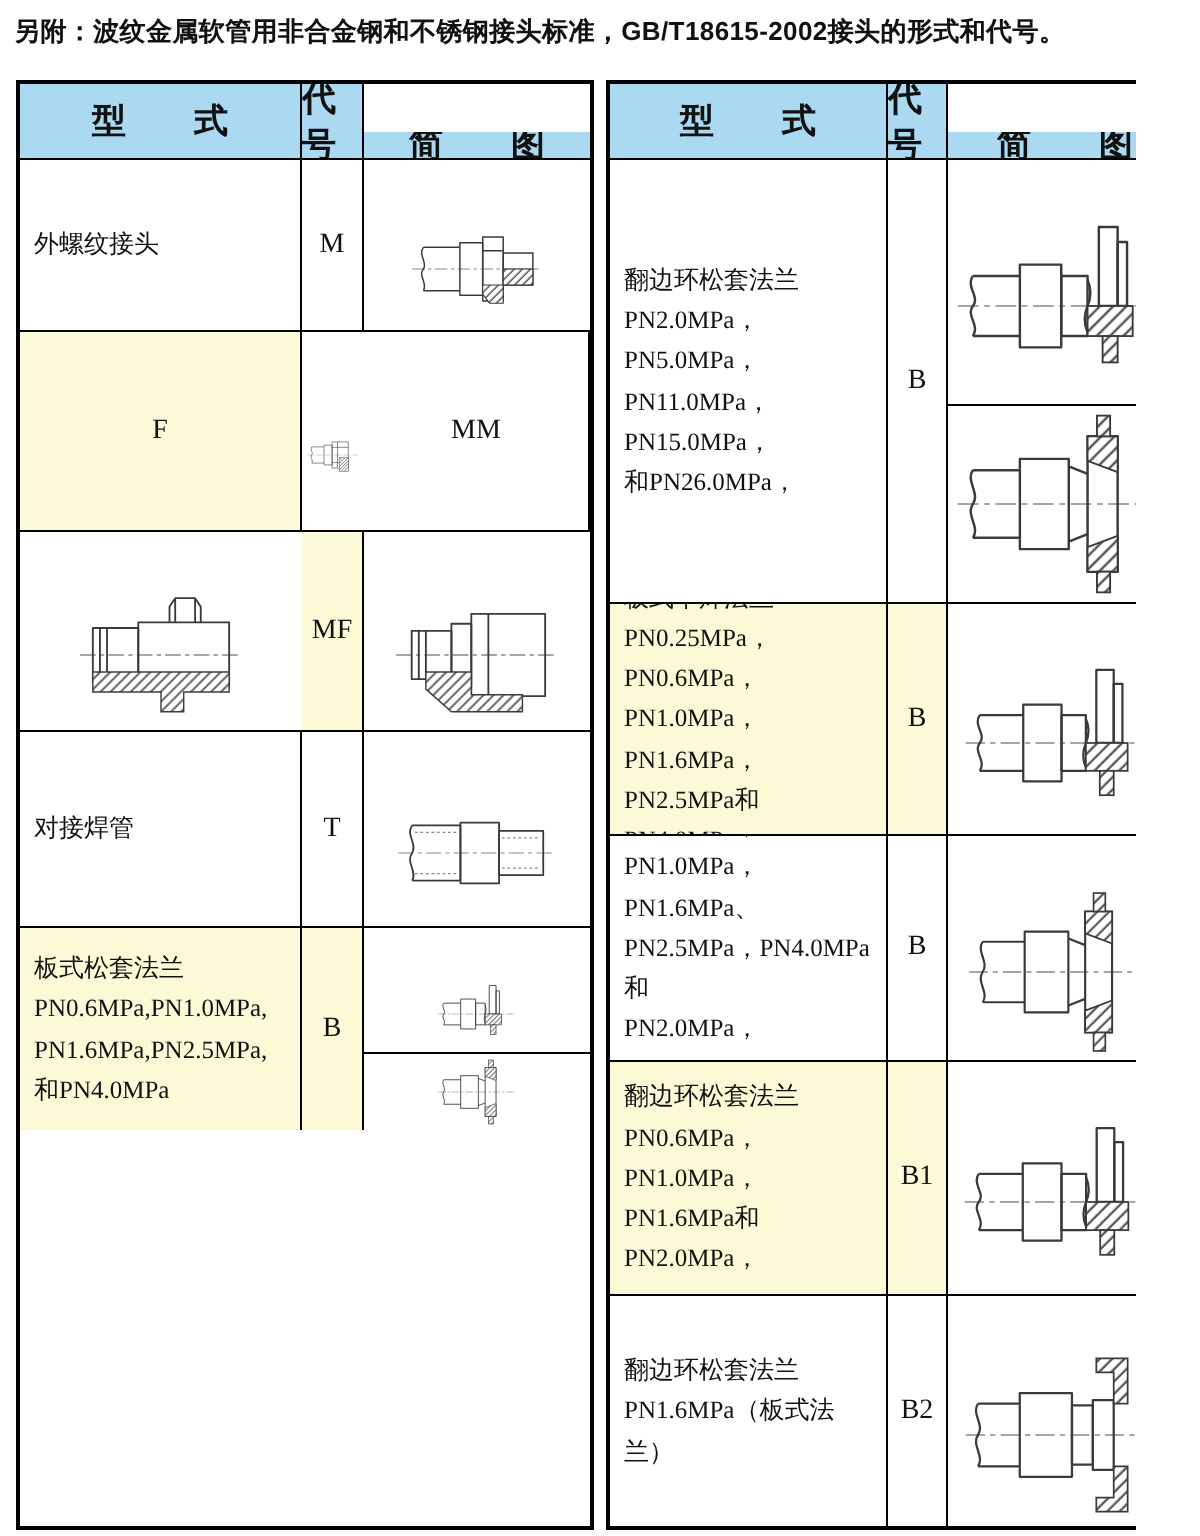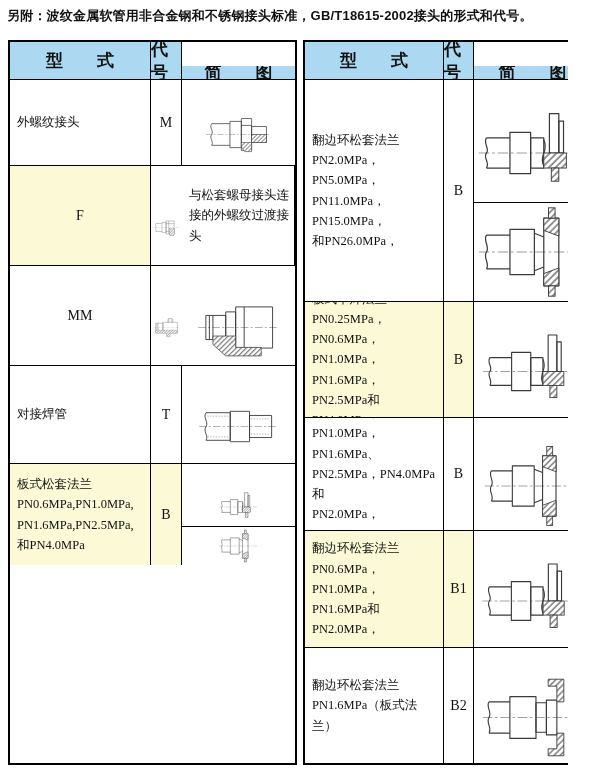--- a/index.html
+++ b/index.html
@@ -164,28 +164,28 @@
         </svg>
     </div>
 
     <div class="c cd yl">F</div>
     <div class="c dg c3">
       <svg viewBox="0 0 120 100" preserveAspectRatio="xMidYMid meet">
           <use href="#sym-f"></use>
         </svg>
     </div>
 
-    <div class="c ty">与松套螺母接头连接的外螺纹过渡接头</div>
     <div class="c cd">MM</div>
     <div class="c dg c3">
       <svg viewBox="0 0 120 100" preserveAspectRatio="xMidYMid meet">
           <use href="#sym-mm"></use>
         </svg>
     </div>
 
+    <div class="c cd yl">MF</div>
     <div class="c dg c3">
       <svg viewBox="0 0 120 100" preserveAspectRatio="xMidYMid meet">
           <use href="#sym-mf"></use>
         </svg>
     </div>
 
     <div class="c ty">对接焊管</div>
     <div class="c cd">T</div>
     <div class="c dg c3">
       <svg viewBox="0 0 120 100" preserveAspectRatio="xMidYMid meet">

